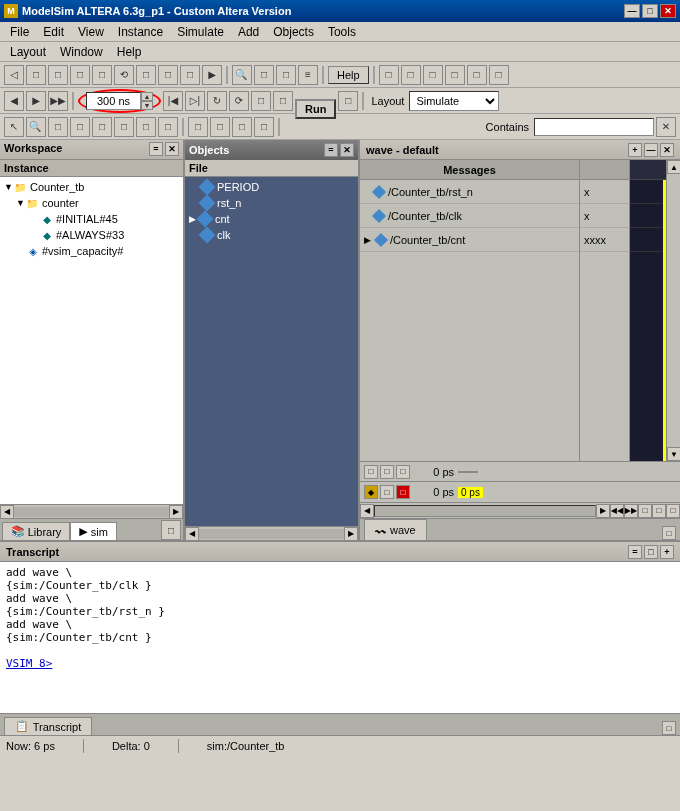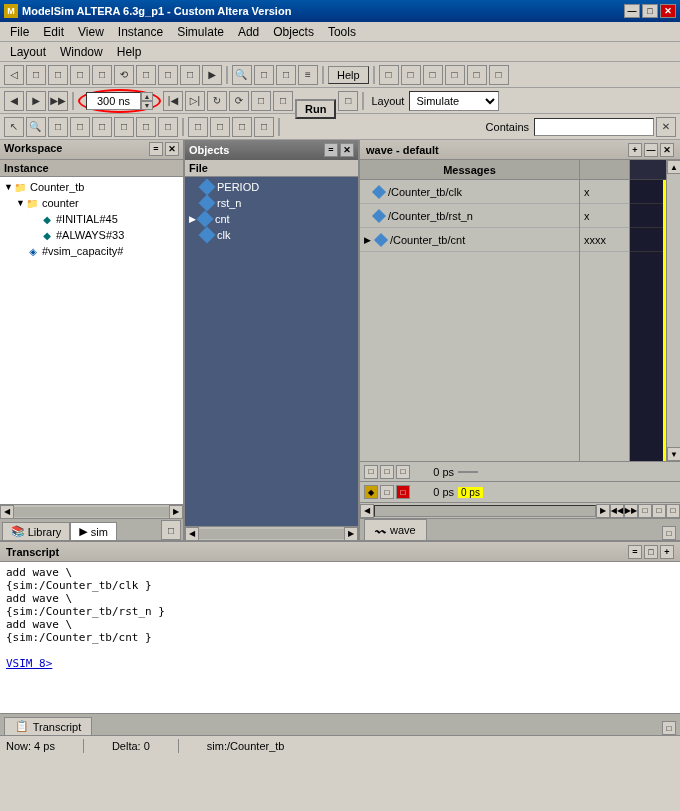--- a/index.html
+++ b/index.html
@@ -854,27 +854,27 @@
       </div>
     </div>
     <div class="wave-content">
 
       <div class="wave-signals">
         <div class="wave-sig-header">Messages</div>
 
         <div class="wave-sig-item">
           <span class="wave-sig-expand" style="width:10px;"></span>
           <span class="wave-sig-icon"></span>
-          <span>/Counter_tb/clk</span>
+          <span>/Counter_tb/rst_n</span>
         </div>
 
         <div class="wave-sig-item">
           <span class="wave-sig-expand" style="width:10px;"></span>
           <span class="wave-sig-icon"></span>
-          <span>/Counter_tb/rst_n</span>
+          <span>/Counter_tb/clk</span>
         </div>
 
         <div class="wave-sig-item">
           <span class="wave-sig-expand">▶</span>
           <span class="wave-sig-icon"></span>
           <span>/Counter_tb/cnt</span>
         </div>
 
         <div style="flex:1; background:#c0c0b8;"></div>
       </div>
@@ -972,18 +972,18 @@
         <span>📋</span>
         <span>Transcript</span>
       </div>
       <div style="flex:1;"></div>
       <div class="wave-right-btn">□</div>
     </div>
   </div>
 </div>
 
 <div class="status-bar">
-  <span>Now: 4 ps</span>
+  <span>Now: 6 ps</span>
   <div class="status-sep"></div>
   <span>Delta: 0</span>
   <div class="status-sep"></div>
   <span>sim:/Counter_tb</span>
 </div>
 
 </body></html>

